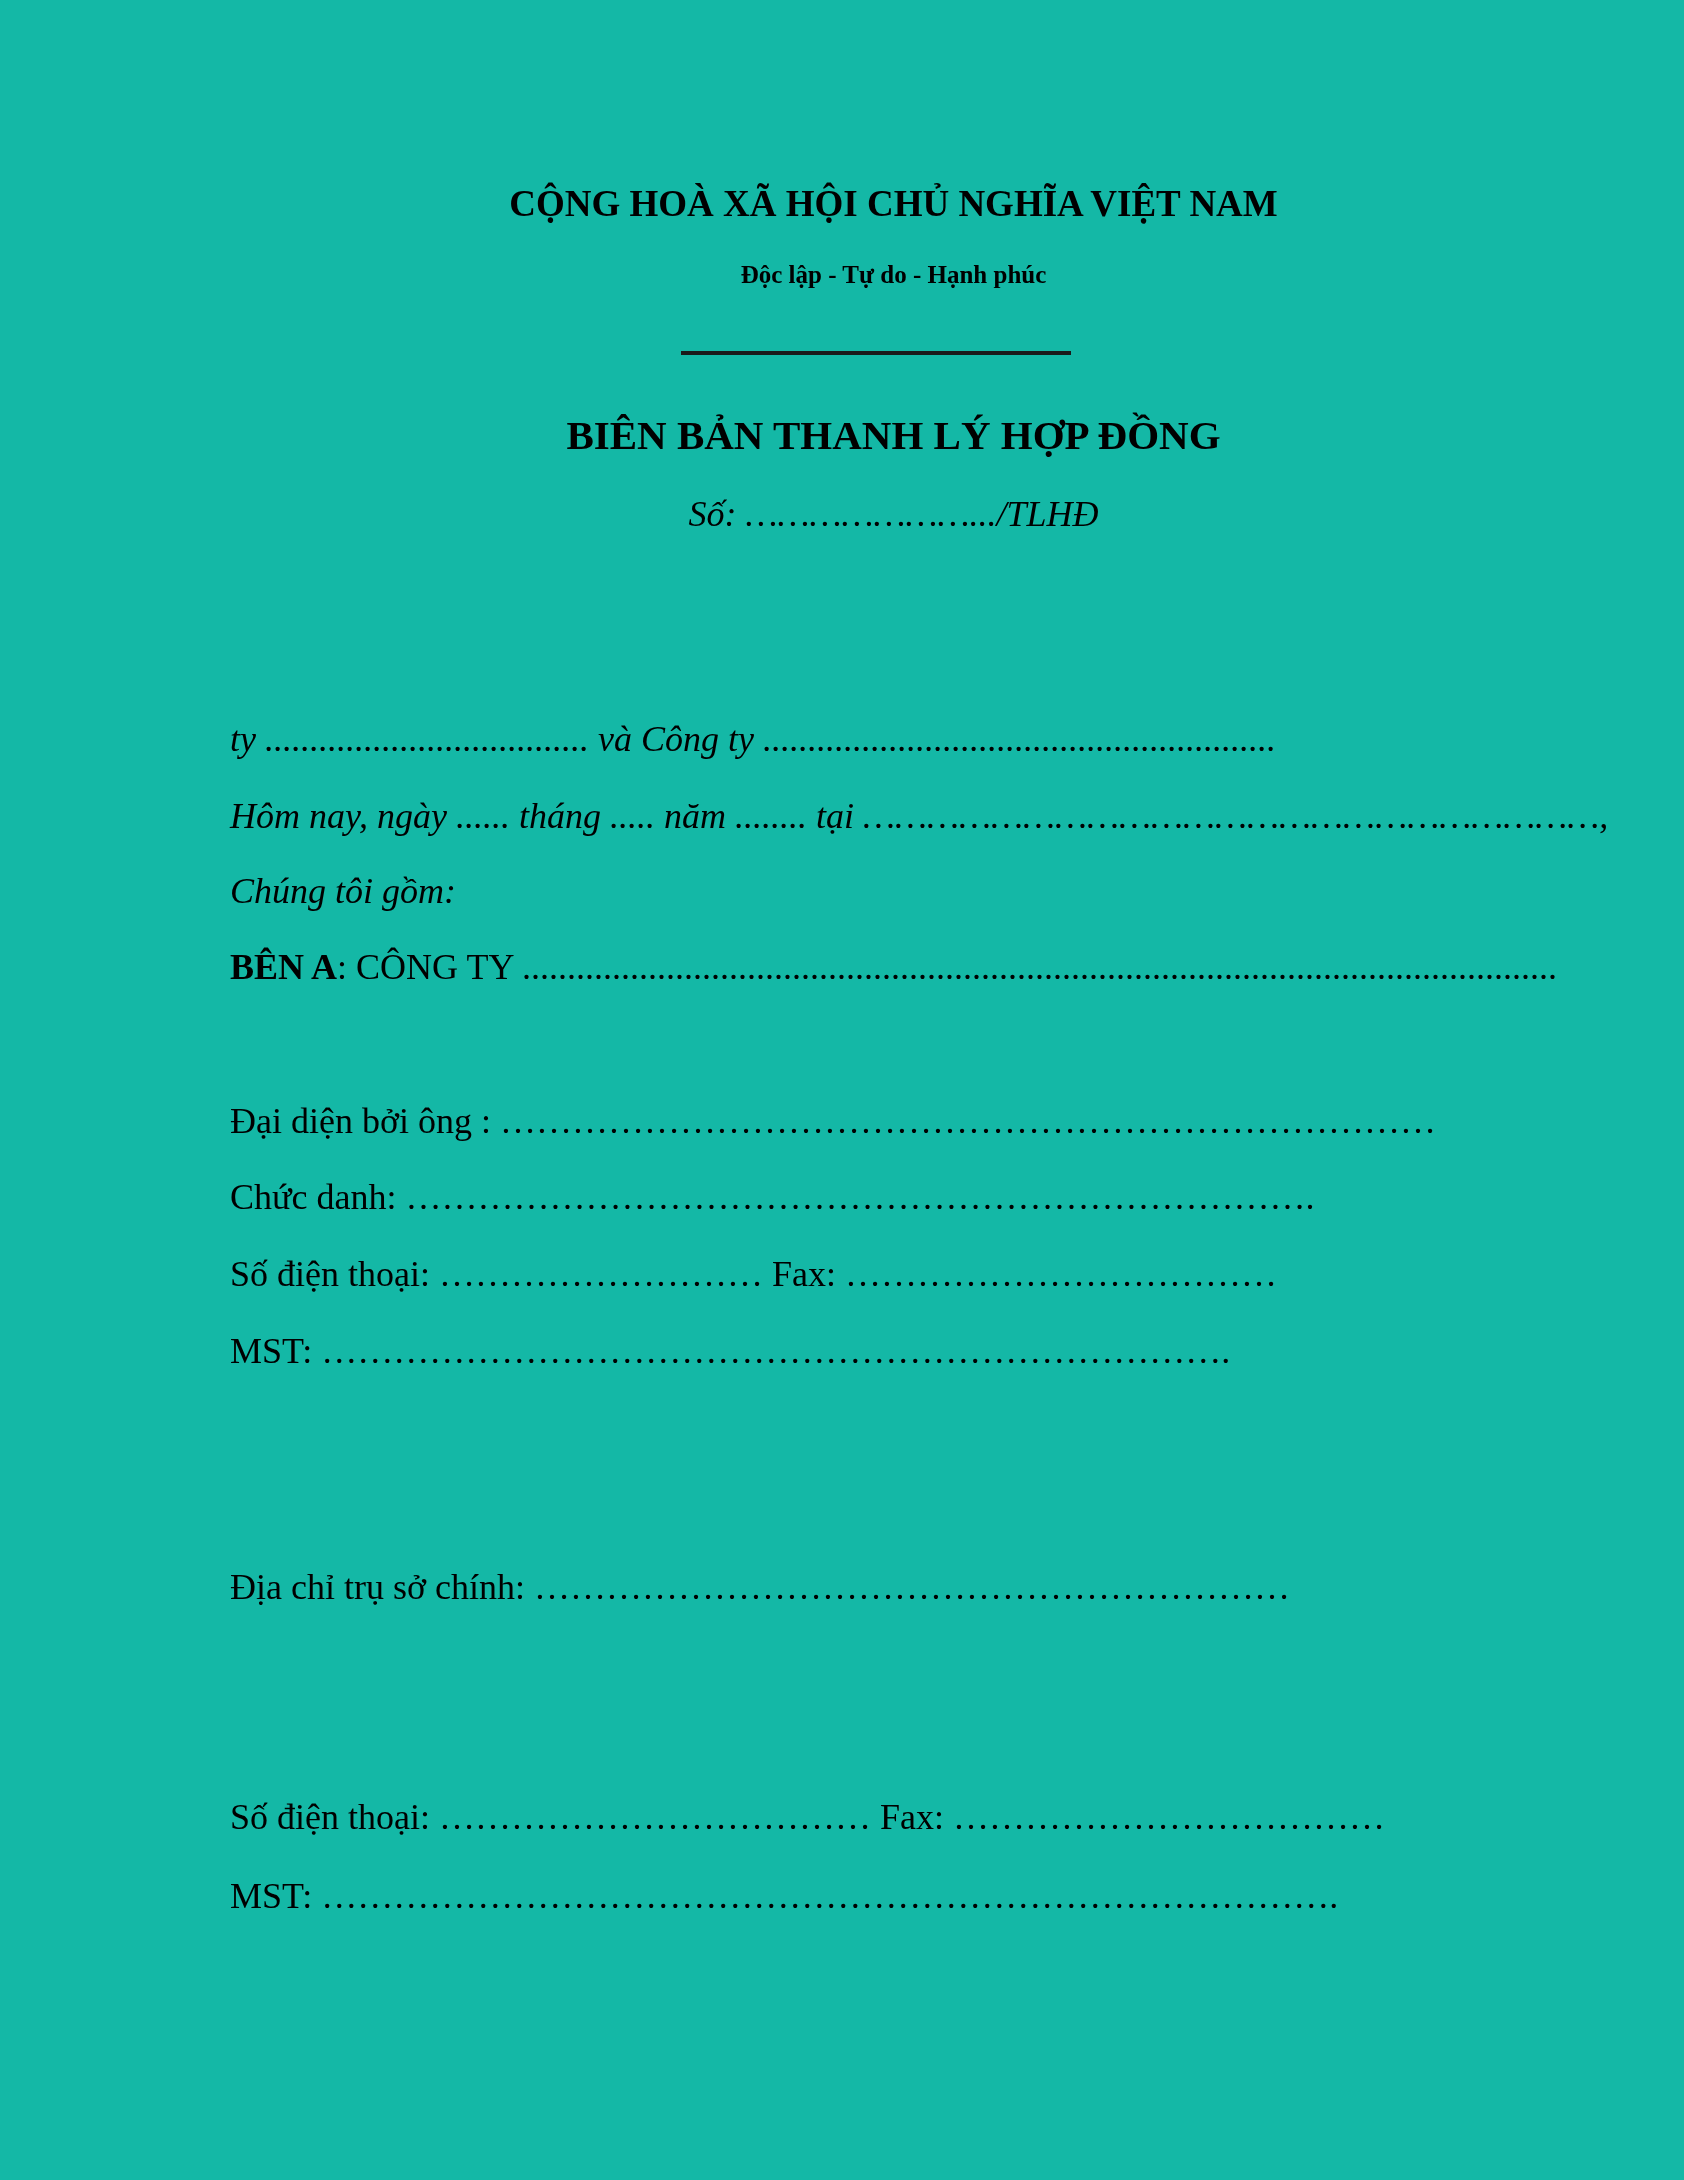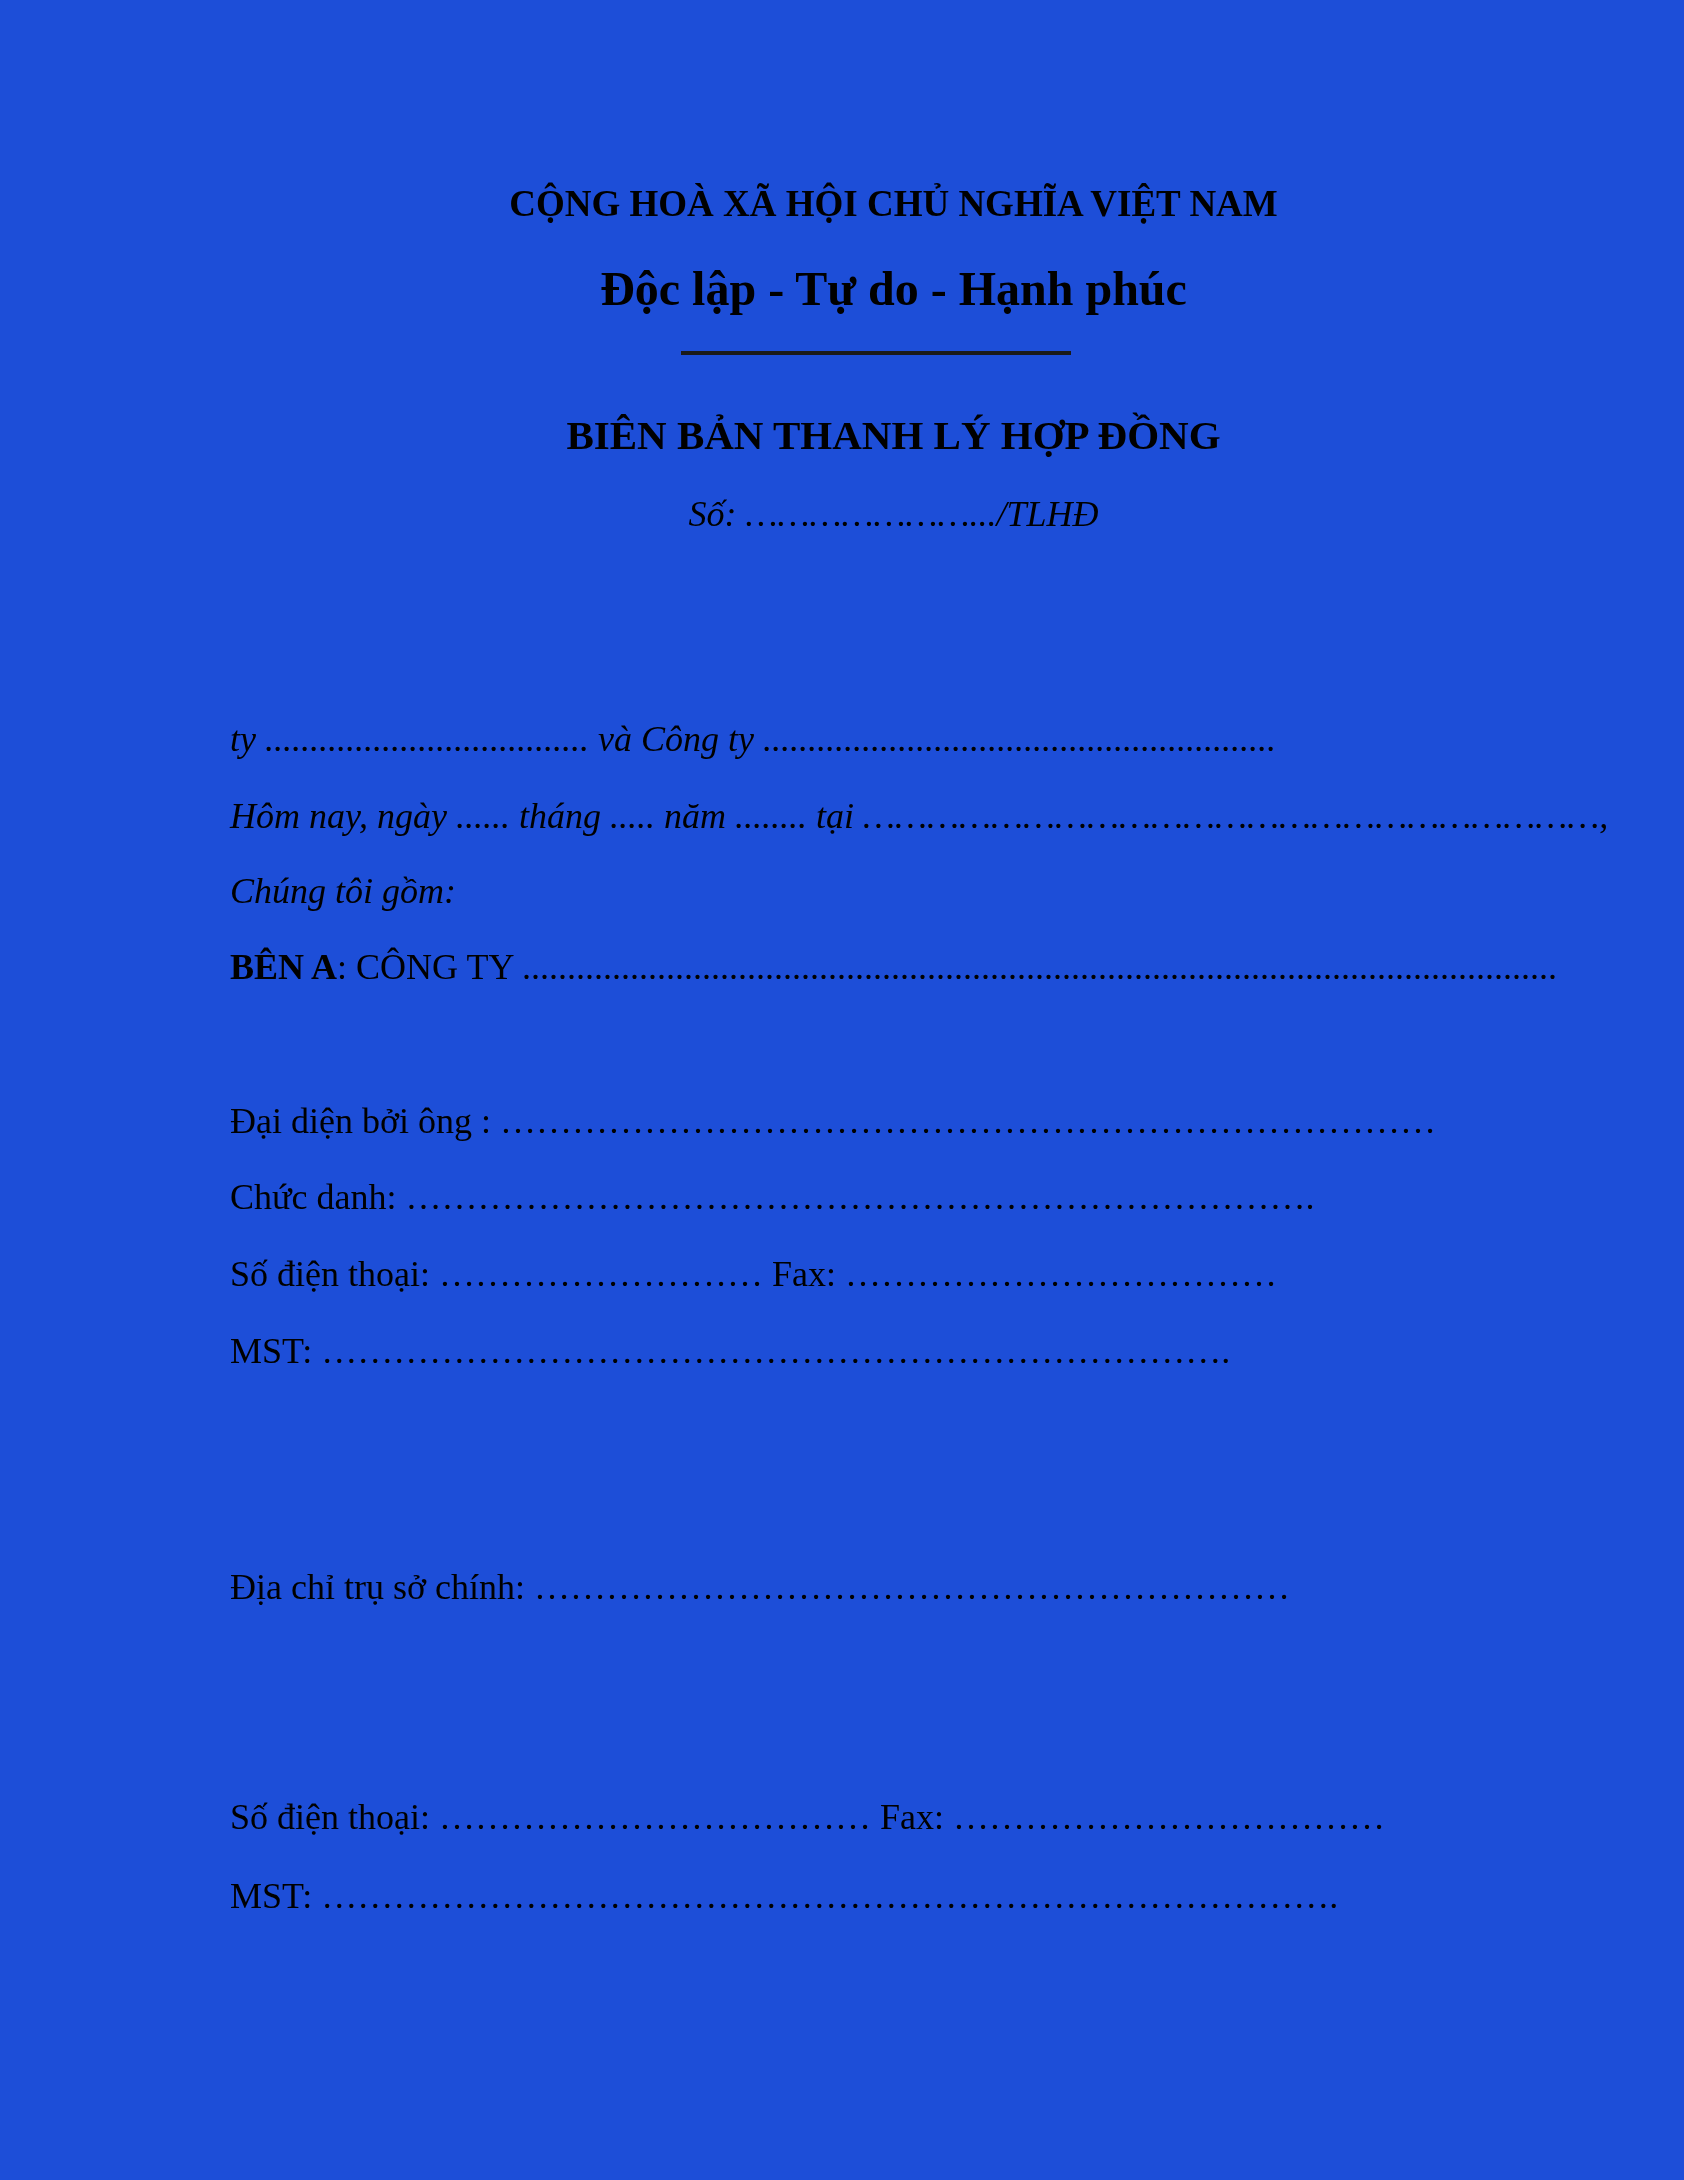--- a/index.html
+++ b/index.html
@@ -1,41 +1,41 @@
 <!DOCTYPE html>
 <html style="font-size:13.6px"><head>
 <meta charset="utf-8">
 <style>
   html, body { margin: 0; padding: 0; background: #ffffff; }
   .page {
     position: relative;
     width: 1685px;
     height: 2181px;
-    background: #1d4ed8;
+    background: #14b8a6;
     color: #000000;
     font-family: "Liberation Serif", "DejaVu Serif", serif;
     overflow: hidden;
   }
   .line {
     position: absolute;
     left: 230px;
     font-size: 36px;
     line-height: 1.15;
     white-space: pre;
   }
   .center {
     left: 230px;
     right: 128px;
     text-align: center;
     white-space: normal;
   }
   .b { font-weight: bold; }
   .i { font-style: italic; }
   .fs44 { font-size: 37px; }
-  .fs46 { font-size: 48px; }
+  .fs46 { font-size: 25px; }
   .fs48 { font-size: 41px; }
   .rule {
     position: absolute;
     top: 351px;
     left: 681px;
     width: 390px;
     height: 4.3px;
     background: #1a1a1a;
   }
 </style>

